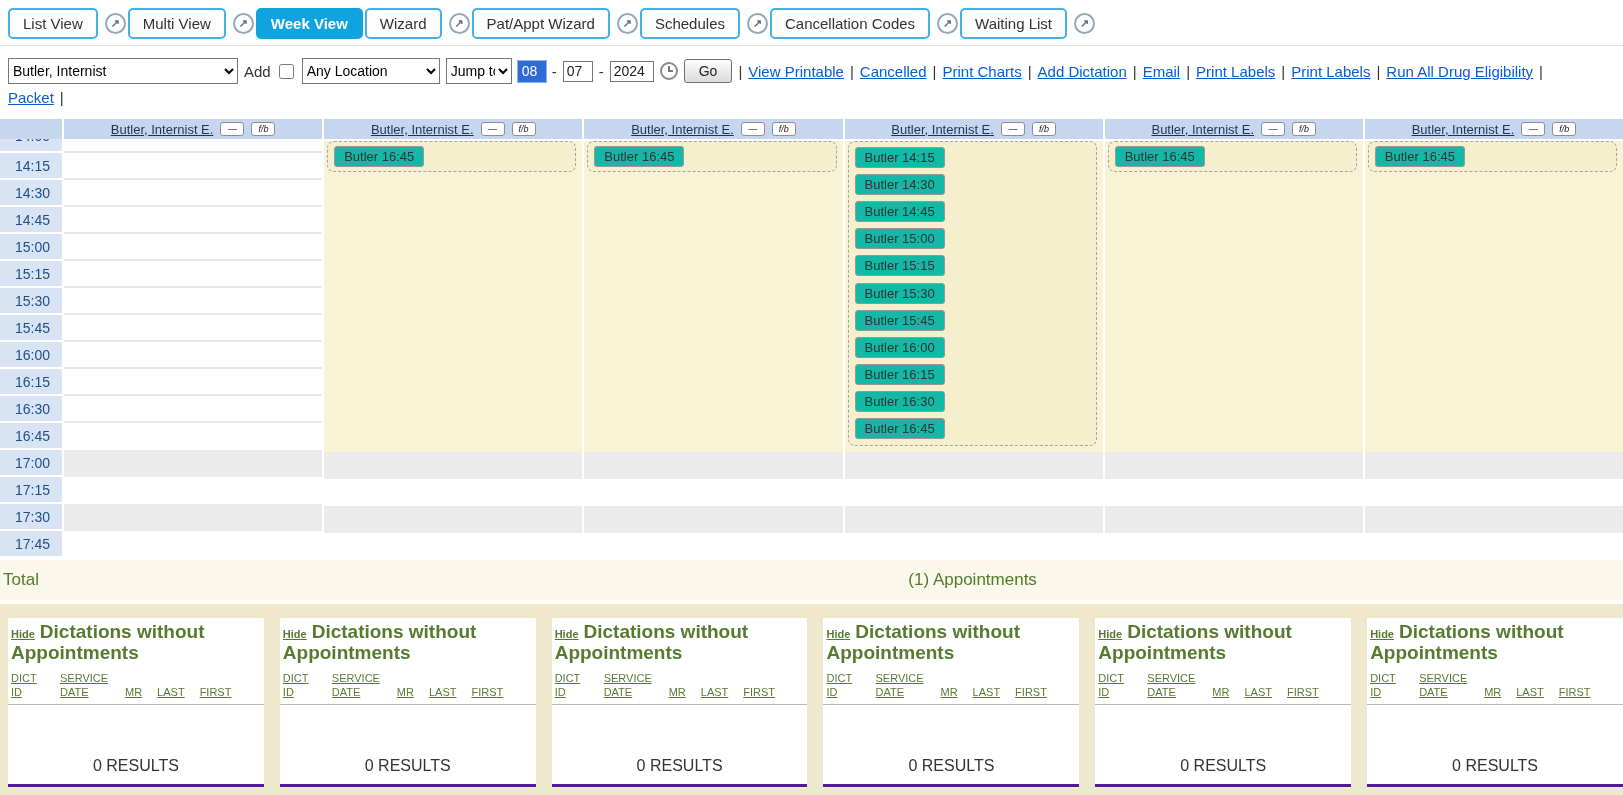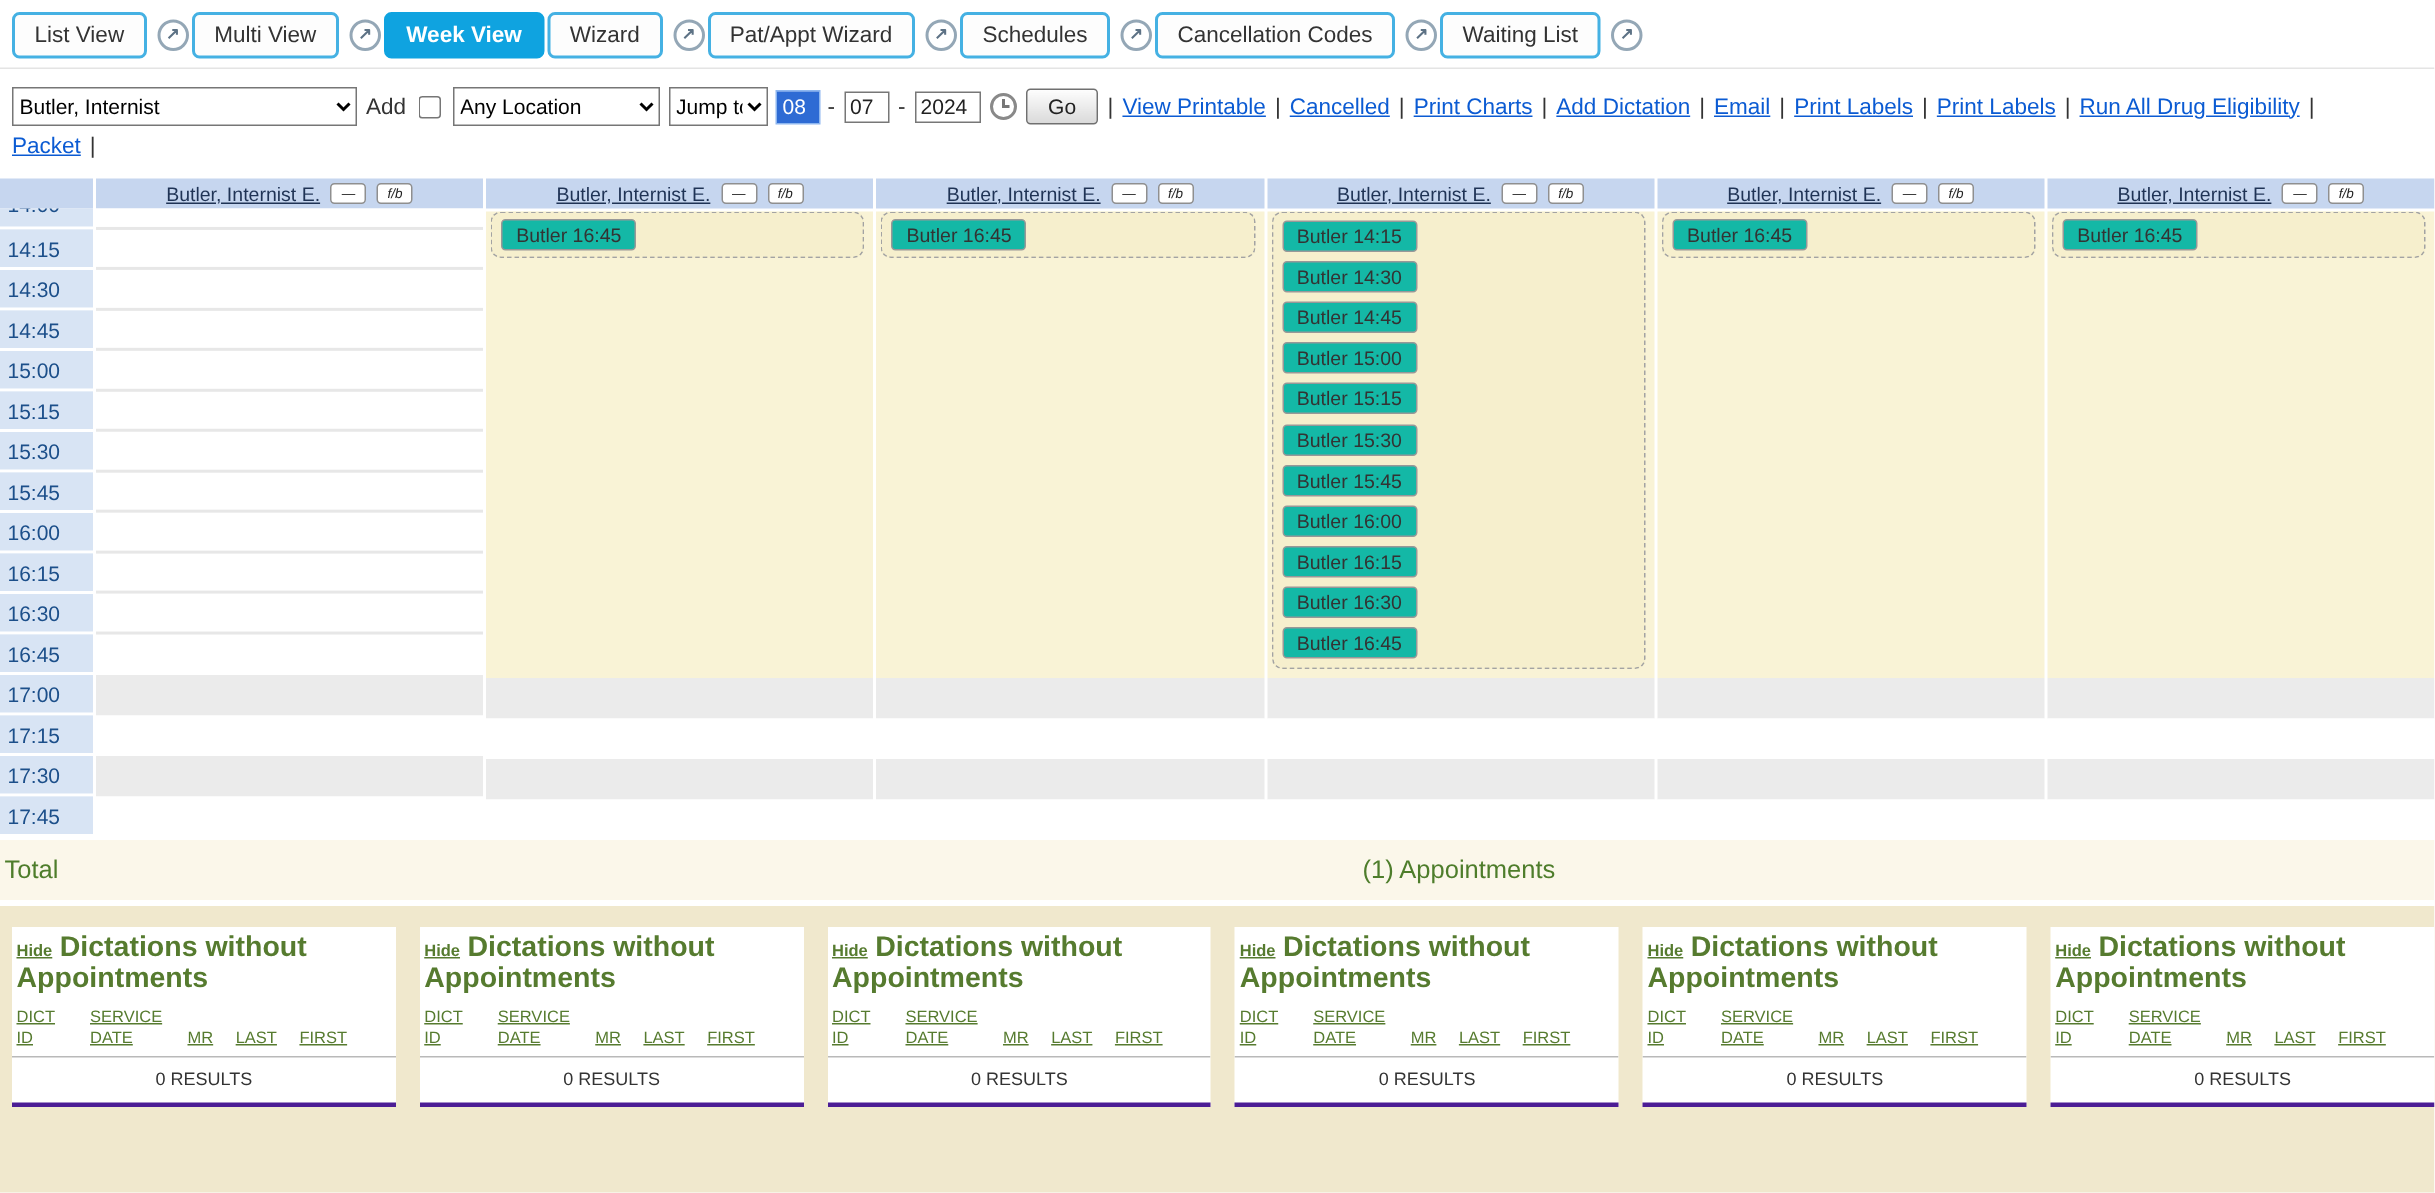--- a/index.html
+++ b/index.html
@@ -50,21 +50,21 @@
   .corner { width:62px; background:#c6d6ef; }
   .col-head { flex:1; margin-left:2px; background:#c6d6ef; display:flex; align-items:center; justify-content:center; gap:7px; overflow:hidden; }
   .prov-link { font-size:13px; color:#1f3355; text-decoration:underline; cursor:pointer; white-space:nowrap; }
   .mini-btn { background:#fff; border:1px solid #8f8f8f; border-radius:3px; font-size:9px; height:14px; min-width:24px;
               display:flex; align-items:center; justify-content:center; color:#222; cursor:pointer; }
   .mini-btn.fb { font-style:italic; }
 
   .cal-body { display:flex; background:#fff; }
   .time-col { width:62px; flex:0 0 62px; }
   .tcell { height:27px; background:#d8e4f4; border-bottom:2px solid #fff; color:#1c4f8a;
-           font-size:14px; padding-left:5px; display:flex; align-items:center; }
+           font-size:14px; padding-left:15px; display:flex; align-items:center; }
   .tcell.clip { height:14px; overflow:hidden; align-items:flex-start; }
   .tcell.clip span { margin-top:-11px; display:block; }
 
   .day-col { flex:1; margin-left:2px; min-width:0; }
   .open-area { height:311px; position:relative; }
   .open-area.yellow { background:#f9f3d6; }
   .open-area.white  {
     background:repeating-linear-gradient(to bottom, #ffffff 0px, #ffffff 25px, #e7e7e7 25px, #e7e7e7 27px);
     background-position:0 -13px;
   }
@@ -86,21 +86,21 @@
   .bottom { background:#f0e8cd; margin-top:4px; padding:14px 0 0 8px; display:flex; gap:16px;
             align-items:flex-start; height:212px; }
   .panel { flex:1; background:#fff; min-width:0; border-bottom:3px solid #4c1d95; overflow:hidden; }
   .p-head { padding:3px 3px 7px 3px; color:#567b2f; line-height:1.12; }
   .hide-link { font-size:11px; font-weight:bold; text-decoration:underline; color:#567b2f; cursor:pointer; margin-right:5px; }
   .p-title { font-size:19px; font-weight:bold; color:#567b2f; }
   .p-cols { display:flex; align-items:flex-end; gap:15px; padding:0 3px 5px 3px; border-bottom:1px solid #b9b9b9; }
   .p-col { font-size:11px; color:#567b2f; text-decoration:underline; cursor:pointer; line-height:1.3; }
   .p-col.w36 { width:34px; }
   .p-col.w52 { width:50px; }
-  .p-results { text-align:center; font-size:12px; color:#333; padding:7px 0 9px 0; }
+  .p-results { text-align:center; font-size:16px; color:#333; padding:7px 0 9px 0;margin-top:45px; }
 </style>
 </head>
 <body>
 
 <div class="tabbar">
   <div class="tab-group">
     <div class="tab">List View</div>
     <div class="ext-btn">
         <span class="ext-glyph">↗</span>
       </div>

